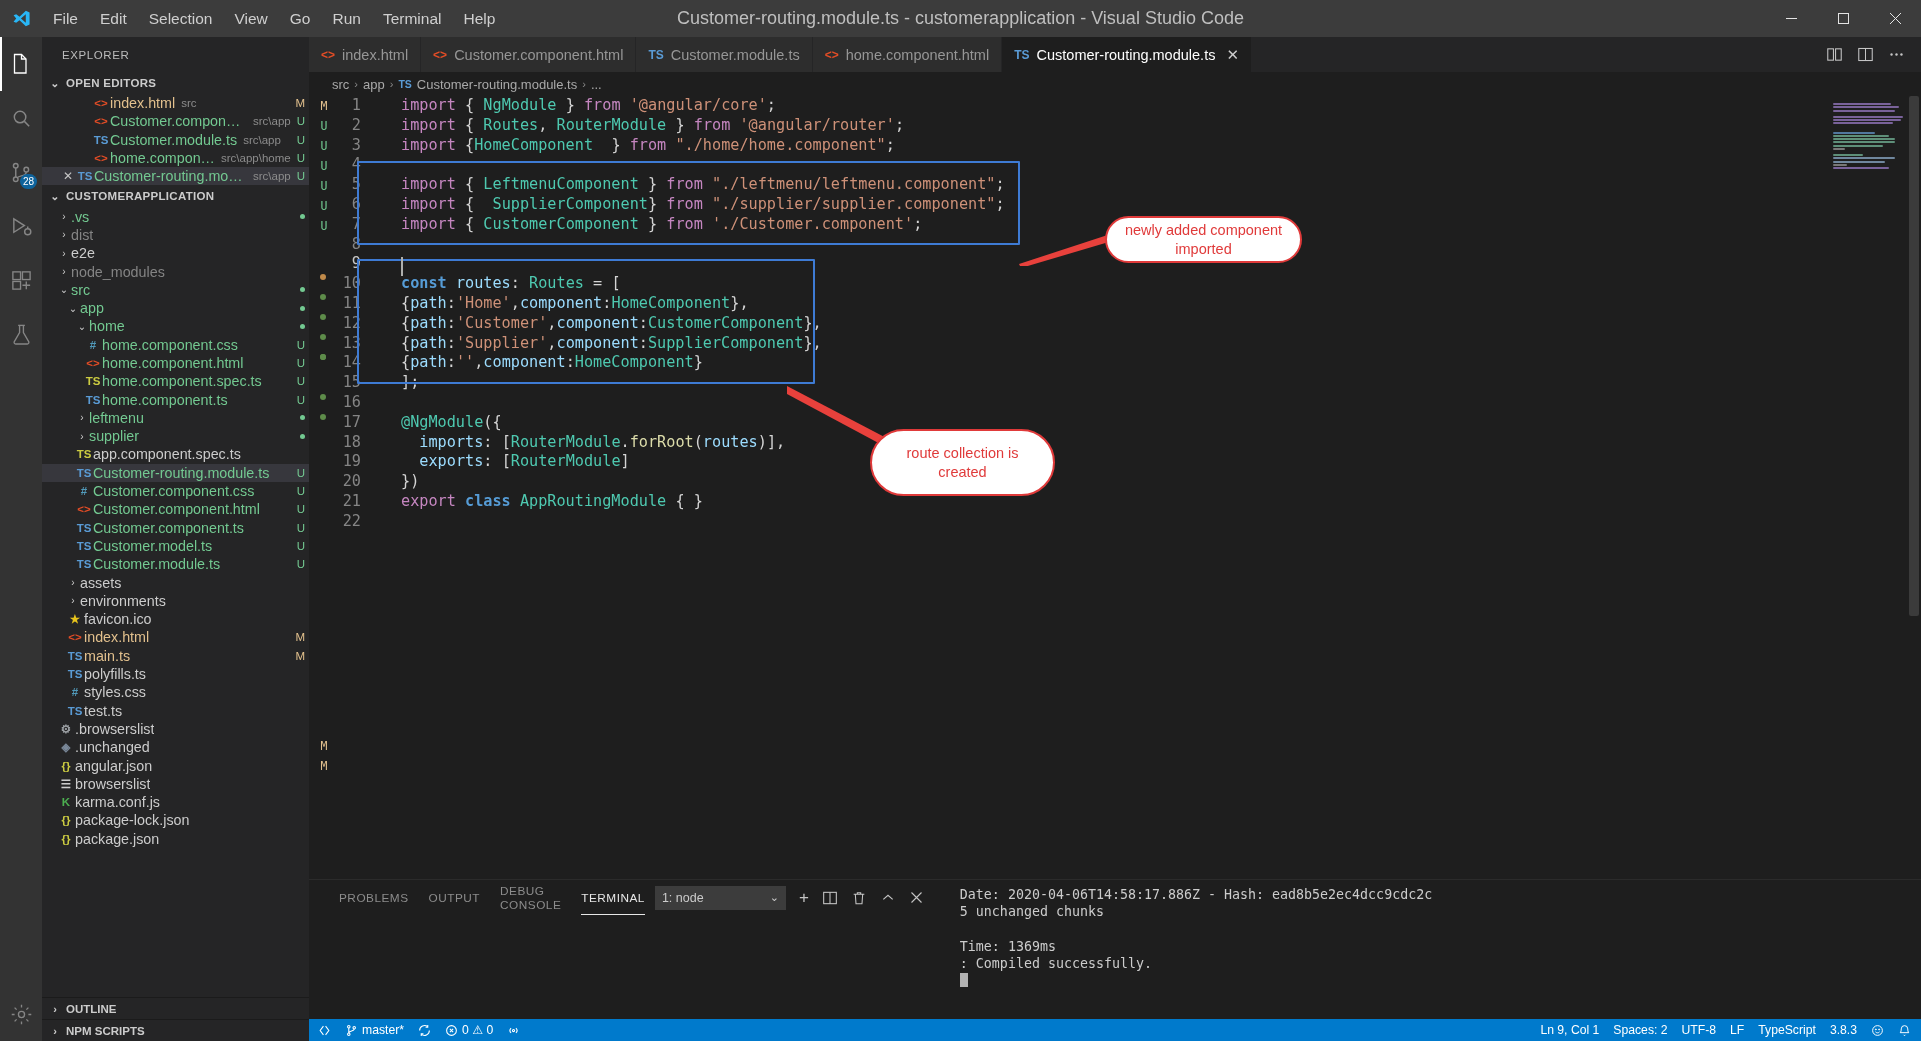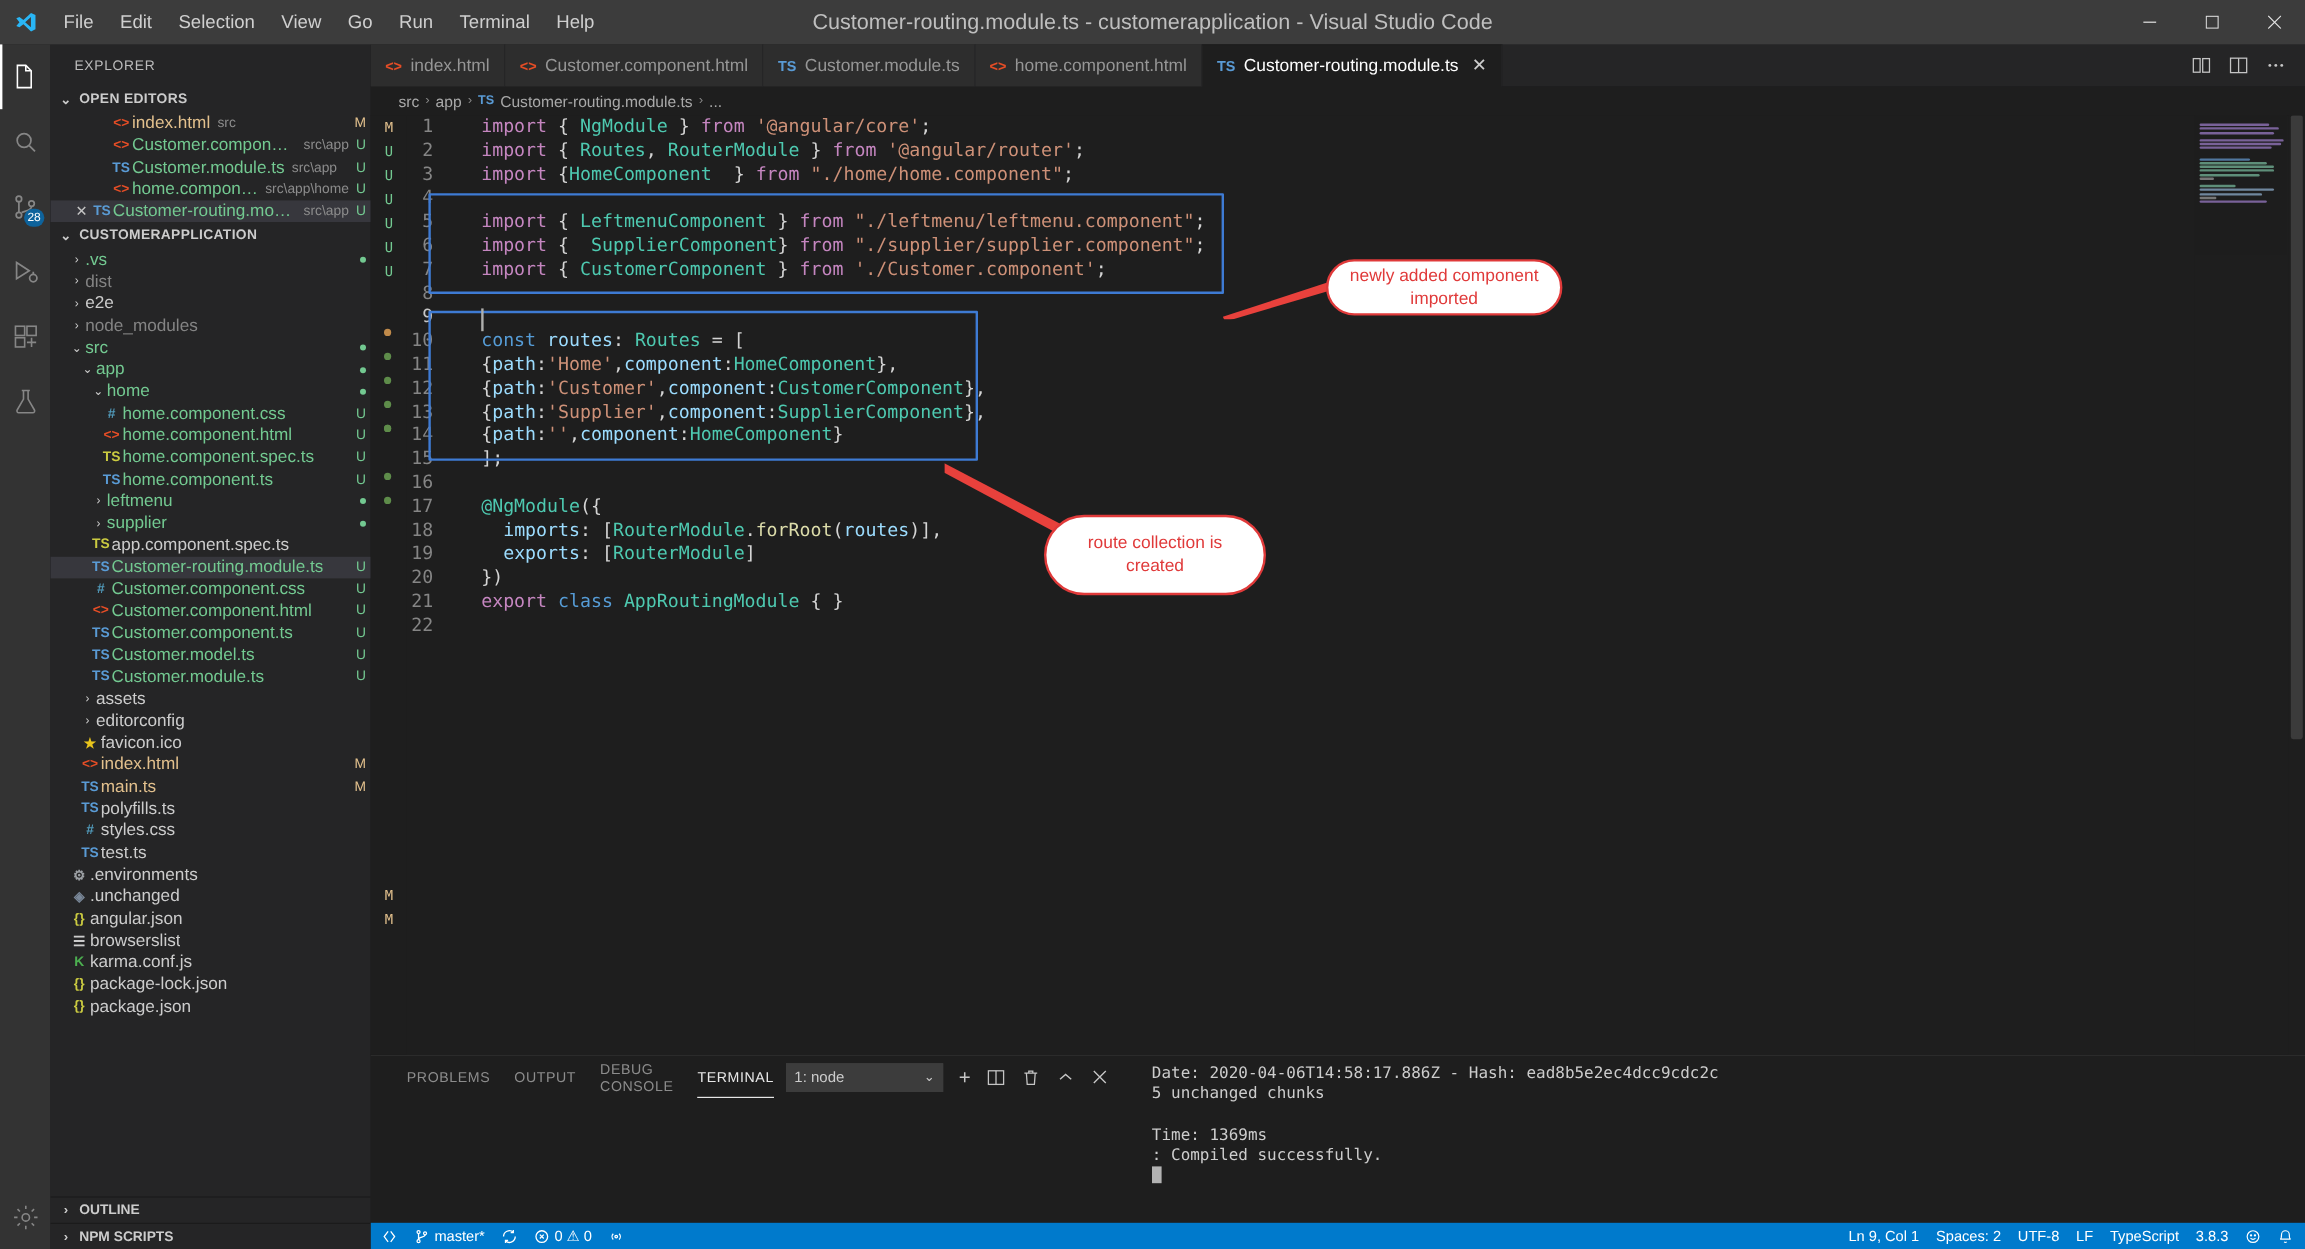--- a/index.html
+++ b/index.html
@@ -135,21 +135,21 @@
   }
   .cl { height: 19.8px; display: flex; align-items: center; }
   .lno {
     width: 48px; flex: 0 0 48px; text-align: right; padding-right: 26px;
     color: #858585; font-family: "DejaVu Sans Mono", monospace; font-size: 15.2px;
   }
   .lno.cur { color: #c6c6c6; }
   .ctext { padding-left: 14px; }
   
   .t-kw   { color: #c586c0; }  
-  .t-kw2  { color: #569cd6; }  
+  .t-kw2  { color: #569cd6; font-weight: bold; }  
   .t-id   { color: #9cdcfe; }  
   .t-str  { color: #ce9178; }  
   .t-pun  { color: #d4d4d4; }
   .t-typ  { color: #4ec9b0; }  
   .t-fn   { color: #dcdcaa; }
 
   .cursor {
     position: absolute; width: 2px; background: #aeafad;
     animation: blink 1.05s step-end infinite;
   }
@@ -480,21 +480,21 @@
             <span class="fstatus st-U">U</span>
           </div>
           <div class="row">
             <span class="ind" style="width: 24px;"></span>
             <span class="arrow">›</span>
             <span class="fname name-fold">assets</span>
           </div>
           <div class="row">
             <span class="ind" style="width: 24px;"></span>
             <span class="arrow">›</span>
-            <span class="fname name-fold">editorconfig</span>
+            <span class="fname name-fold">environments</span>
           </div>
           <div class="row">
             <span class="ind" style="width: 24px;"></span>
             <span class="ficon c-star">★</span>
             <span class="fname name-fold">favicon.ico</span>
           </div>
           <div class="row">
             <span class="ind" style="width: 24px;"></span>
             <span class="ficon c-html">&lt;&gt;</span>
             <span class="fname name-mod">index.html</span>
@@ -517,21 +517,21 @@
             <span class="fname name-fold">styles.css</span>
           </div>
           <div class="row">
             <span class="ind" style="width: 24px;"></span>
             <span class="ficon c-ts">TS</span>
             <span class="fname name-fold">test.ts</span>
           </div>
           <div class="row">
             <span class="ind" style="width: 15px;"></span>
             <span class="ficon c-gear">⚙</span>
-            <span class="fname name-fold">.environments</span>
+            <span class="fname name-fold">.browserslist</span>
           </div>
           <div class="row">
             <span class="ind" style="width: 15px;"></span>
             <span class="ficon c-git">◈</span>
             <span class="fname name-fold">.unchanged</span>
           </div>
           <div class="row">
             <span class="ind" style="width: 15px;"></span>
             <span class="ficon c-json">{}</span>
             <span class="fname name-fold">angular.json</span>

